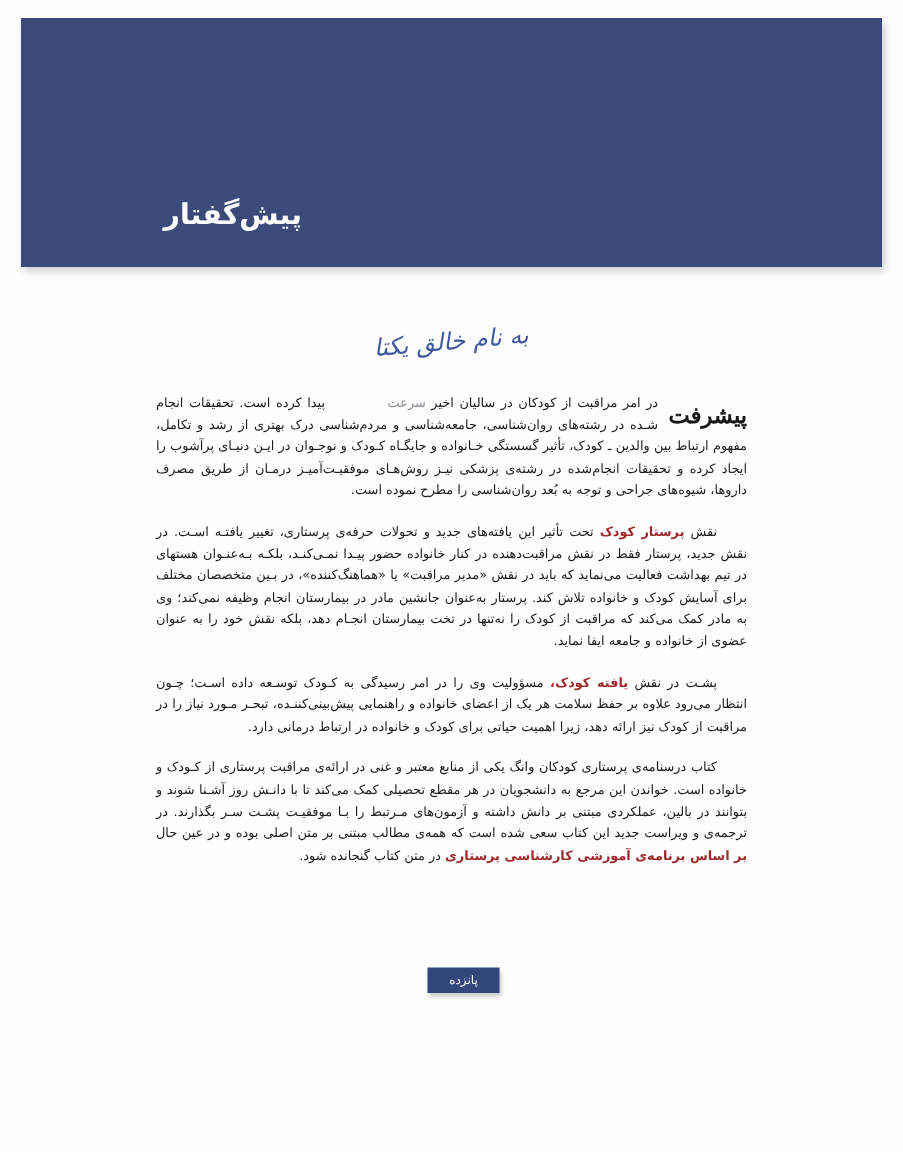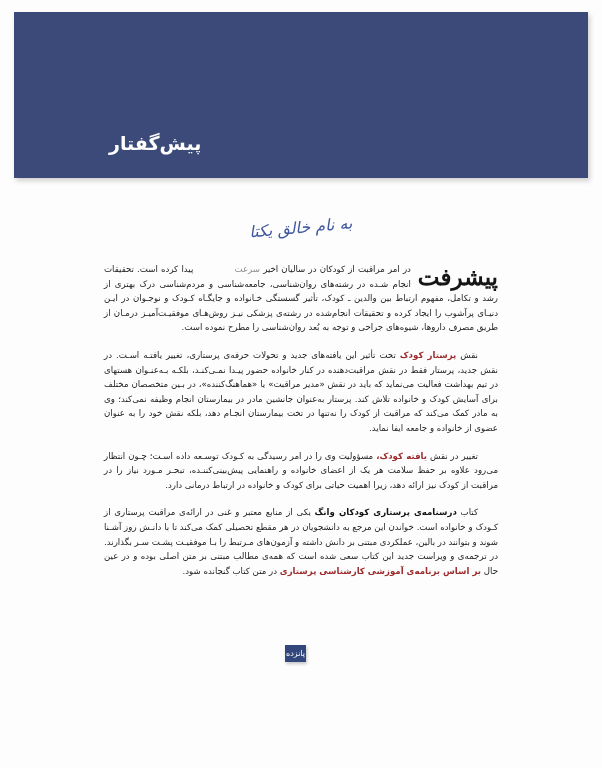--- a/index.html
+++ b/index.html
@@ -95,48 +95,48 @@
     direction: rtl;
   }
   .para.indented {
     text-indent: 20px;
     margin-top: 13px;
   }
 
   
   .lead-word {
     float: right;
-    font-size: 23px;
+    font-size: 15px;
     font-weight: bold;
     line-height: 26px;
     color: #161616;
     margin: 2px 0 0 7px;
     letter-spacing: -0.5px;
     font-family: "DejaVu Serif", "Liberation Serif", serif;
   }
 
   .kw-red {
     color: #9c2a2c;
     font-weight: bold;
   }
   .kw-bold {
-    font-weight: bold;
+    font-weight: normal;
     color: #141414;
   }
   .kw-faded {
     color: #8d8d94;
     margin-left: 38px;
   }
 
   
   .folio {
     position: absolute;
     left: 285px;
     top: 645px;
-    width: 21px;
+    width: 48px;
     height: 17px;
     background: #34477c;
     color: #ffffff;
     font-size: 8px;
     display: flex;
     align-items: center;
     justify-content: center;
     box-shadow: 1px 2px 3px rgba(0,0,0,0.22);
     direction: rtl;
   }
@@ -150,19 +150,19 @@
     <div class="chapter-title">پیش‌گفتار</div>
   </div>
 
   <div class="invocation">
     <span class="invocation-text">به نام خالق یکتا</span>
   </div>
 
   <div class="content">
     <p class="para" id="p1"><span class="lead-word">پیشرفت</span><span>در امر مراقبت از کودکان در سالیان اخیر </span><span class="kw-faded">سرعت</span><span> پیدا کرده است. تحقیقات انجام شـده در رشته‌های روان‌شناسی، جامعه‌شناسی و مردم‌شناسی درک بهتری از رشد و تکامل، مفهوم ارتباط بین والدین ـ کودک، تأثیر گسستگی خـانواده و جایگـاه کـودک و نوجـوان در ایـن دنیـای پرآشوب را ایجاد کرده و تحقیقات انجام‌شده در رشته‌ی پزشکی نیـز روش‌هـای موفقیـت‌آمیـز درمـان از طریق مصرف داروها، شیوه‌های جراحی و توجه به بُعد روان‌شناسی را مطرح نموده است.</span></p>
     <p class="para indented" id="p2"><span>نقش </span><span class="kw-red">پرستار کودک</span><span> تحت تأثیر این یافته‌های جدید و تحولات حرفه‌ی پرستاری، تغییر یافتـه اسـت. در نقش جدید، پرستار فقط در نقش مراقبت‌دهنده در کنار خانواده حضور پیـدا نمـی‌کنـد، بلکـه بـه‌عنـوان هستهای در تیم بهداشت فعالیت می‌نماید که باید در نقش «مدیر مراقبت» یا «هماهنگ‌کننده»، در بـین متخصصان مختلف برای آسایش کودک و خانواده تلاش کند. پرستار به‌عنوان جانشین مادر در بیمارستان انجام وظیفه نمی‌کند؛ وی به مادر کمک می‌کند که مراقبت از کودک را نه‌تنها در تخت بیمارستان انجـام دهد، بلکه نقش خود را به عنوان عضوی از خانواده و جامعه ایفا نماید.</span></p>
-    <p class="para indented" id="p3"><span>تغییر در نقش </span><span class="kw-red">یافته کودک،</span><span> مسؤولیت وی را در امر رسیدگی به کـودک توسـعه داده اسـت؛ چـون انتظار می‌رود علاوه بر حفظ سلامت هر یک از اعضای خانواده و راهنمایی پیش‌بینی‌کننـده، تبحـر مـورد نیاز را در مراقبت از کودک نیز ارائه دهد، زیرا اهمیت حیاتی برای کودک و خانواده در ارتباط درمانی دارد.</span></p>
+    <p class="para indented" id="p3"><span>پشـت در نقش </span><span class="kw-red">یافته کودک،</span><span> مسؤولیت وی را در امر رسیدگی به کـودک توسـعه داده اسـت؛ چـون انتظار می‌رود علاوه بر حفظ سلامت هر یک از اعضای خانواده و راهنمایی پیش‌بینی‌کننـده، تبحـر مـورد نیاز را در مراقبت از کودک نیز ارائه دهد، زیرا اهمیت حیاتی برای کودک و خانواده در ارتباط درمانی دارد.</span></p>
     <p class="para indented" id="p4"><span>کتاب </span><span class="kw-bold">درسنامه‌ی پرستاری کودکان وانگ</span><span> یکی از منابع معتبر و غنی در ارائه‌ی مراقبت پرستاری از کـودک و خانواده است. خواندن این مرجع به دانشجویان در هر مقطع تحصیلی کمک می‌کند  تا با دانـش روز آشـنا شوند و بتوانند در بالین، عملکردی مبتنی بر دانش داشته و آزمون‌های مـرتبط را بـا موفقیـت پشـت سـر بگذارند. در ترجمه‌ی و ویراست جدید این کتاب سعی شده است که همه‌ی مطالب مبتنی بر متن اصلی بوده و در عین حال </span><span class="kw-red">بر اساس برنامه‌ی آموزشی کارشناسی پرستاری</span><span> در متن کتاب گنجانده شود.</span></p>
   </div>
 
   <div class="folio">پانزده</div>
 
 </div>
 
 </body></html>

